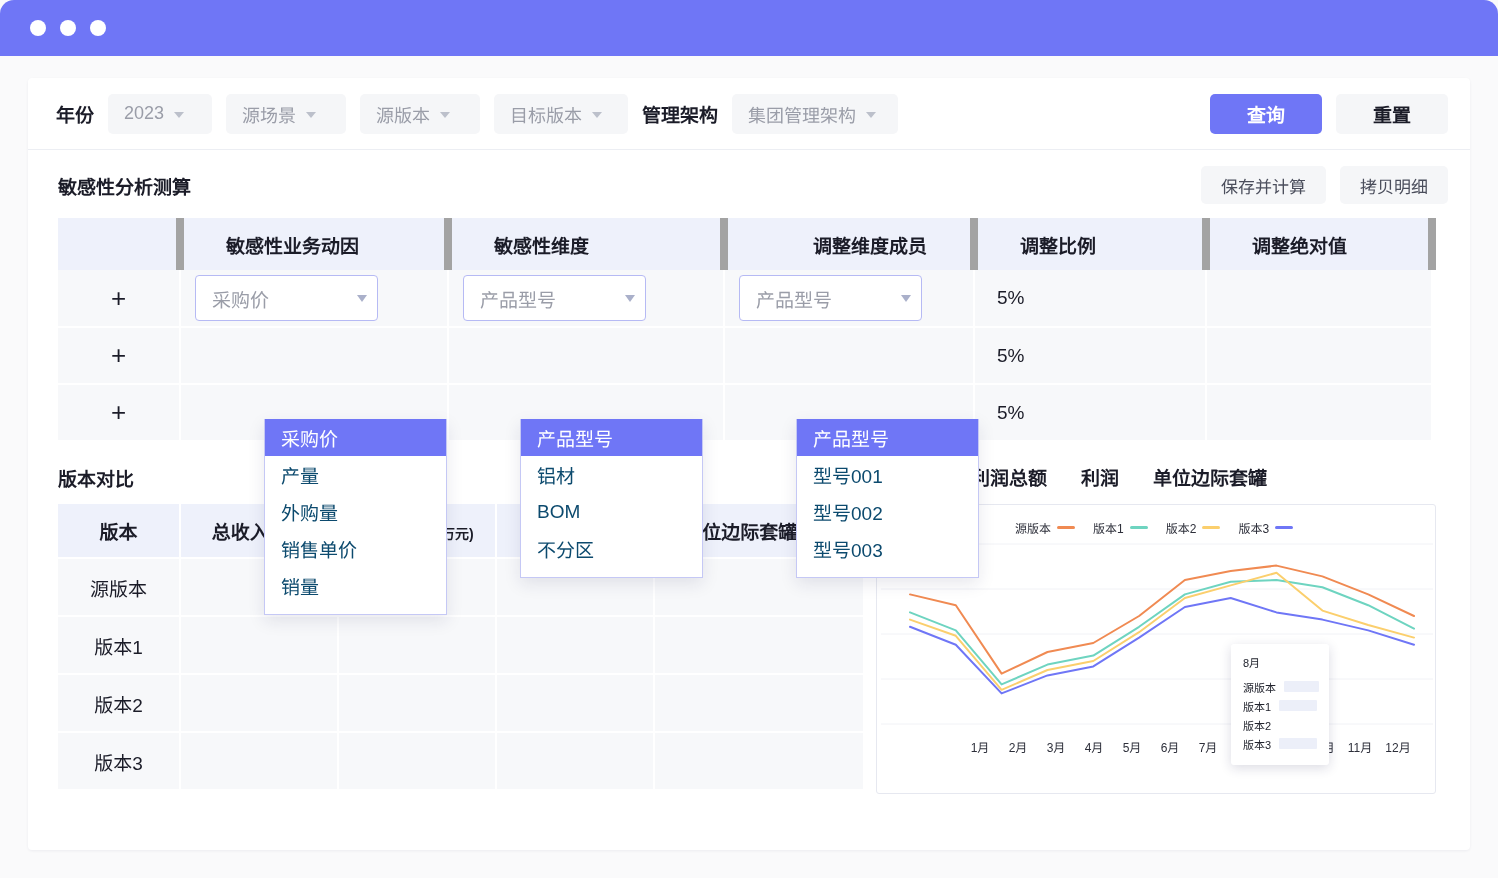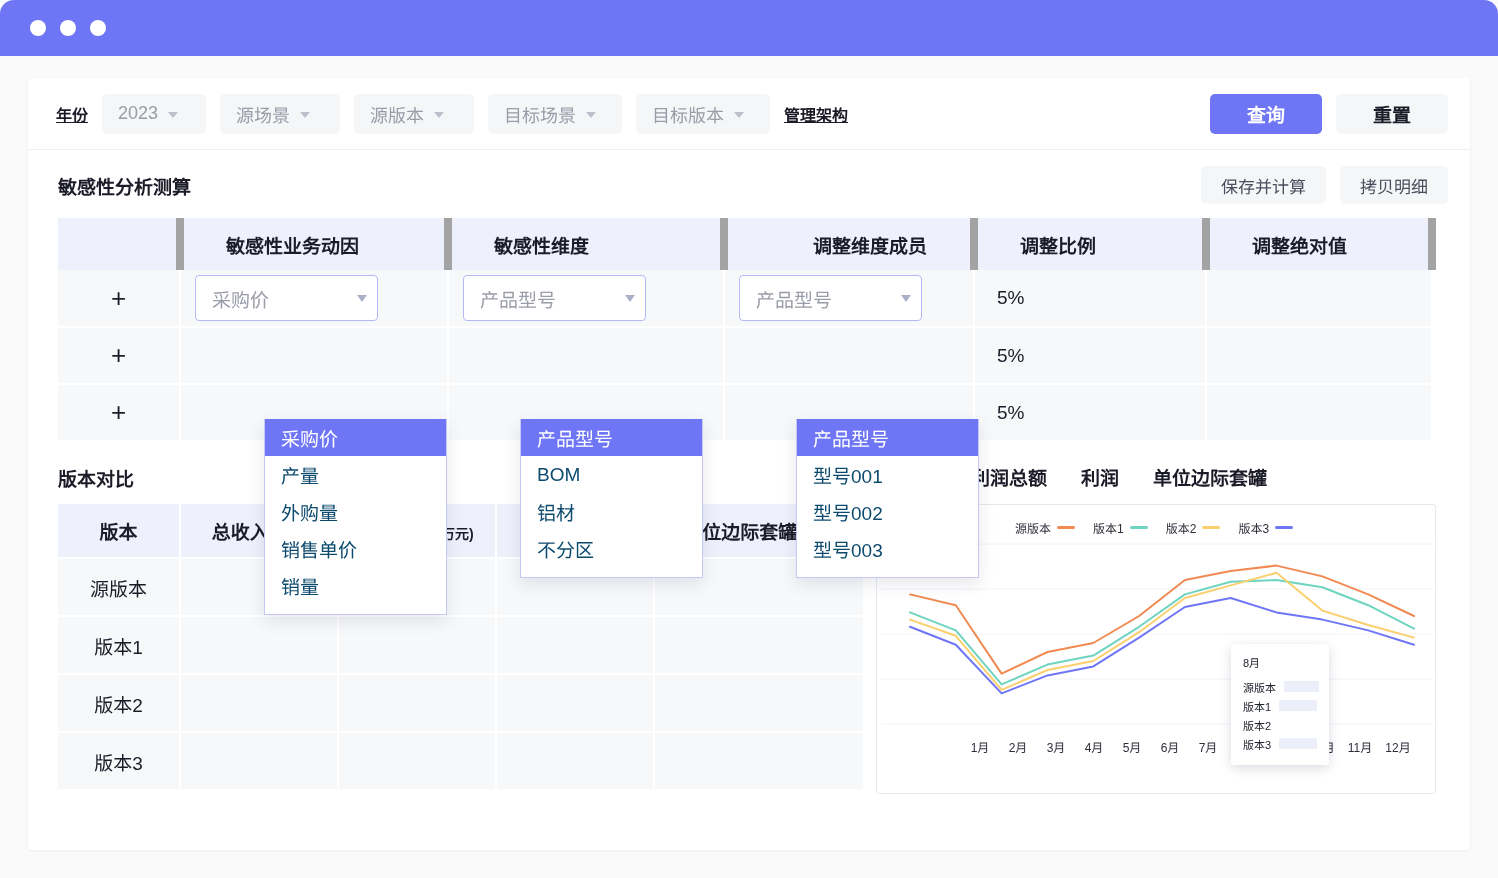--- a/index.html
+++ b/index.html
@@ -39,23 +39,22 @@
 
   
   .toolbar {
     height: 72px;
     display: flex; align-items: center;
     padding: 0 22px 0 28px;
     border-bottom: 1px solid #eceef3;
     gap: 14px;
   }
   .tb-label {
-    font-size: 16px; font-weight: 700; color: #1b1c28;
+    font-size: 19px; font-weight: 700; color: #1b1c28;
     white-space: nowrap;
-    text-decoration: underline;
   }
   .select {
     height: 40px;
     background: #f5f6f8;
     border-radius: 5px;
     display: flex; align-items: center;
     padding: 0 12px 0 16px;
     gap: 10px;
     color: #9a9da8;
     font-size: 18px;
@@ -293,28 +292,28 @@
       </div>
       <div class="select sel-w1">
         <span>源场景</span>
         <span class="caret"></span>
       </div>
       <div class="select sel-w1">
         <span>源版本</span>
         <span class="caret"></span>
       </div>
       <div class="select sel-w2">
-        <span>目标场景</span>
-        <span class="caret"></span>
-      </div>
-      <div class="select sel-w2">
         <span>目标版本</span>
         <span class="caret"></span>
       </div>
       <span class="tb-label">管理架构</span>
+      <div class="select sel-grp">
+        <span>集团管理架构</span>
+        <span class="caret"></span>
+      </div>
       <span class="spacer"></span>
       <button class="btn btn-primary">查询</button>
       <button class="btn btn-ghost">重置</button>
     </div>
 
     <div class="sec-head">
       <span class="sec-title">敏感性分析测算</span>
       <div class="sec-actions">
         <button class="btn-soft">保存并计算</button>
         <button class="btn-soft">拷贝明细</button>
@@ -518,22 +517,22 @@
     <div class="dropdown" id="dd-driver">
       <div class="dd-item active">采购价</div>
       <div class="dd-item">产量</div>
       <div class="dd-item">外购量</div>
       <div class="dd-item">销售单价</div>
       <div class="dd-item">销量</div>
     </div>
 
     <div class="dropdown" id="dd-dimension">
       <div class="dd-item active">产品型号</div>
+      <div class="dd-item">铝材</div>
       <div class="dd-item">BOM</div>
-      <div class="dd-item">铝材</div>
       <div class="dd-item">不分区</div>
     </div>
 
     <div class="dropdown" id="dd-member">
       <div class="dd-item active">产品型号</div>
       <div class="dd-item">型号001</div>
       <div class="dd-item">型号002</div>
       <div class="dd-item">型号003</div>
     </div>
 

